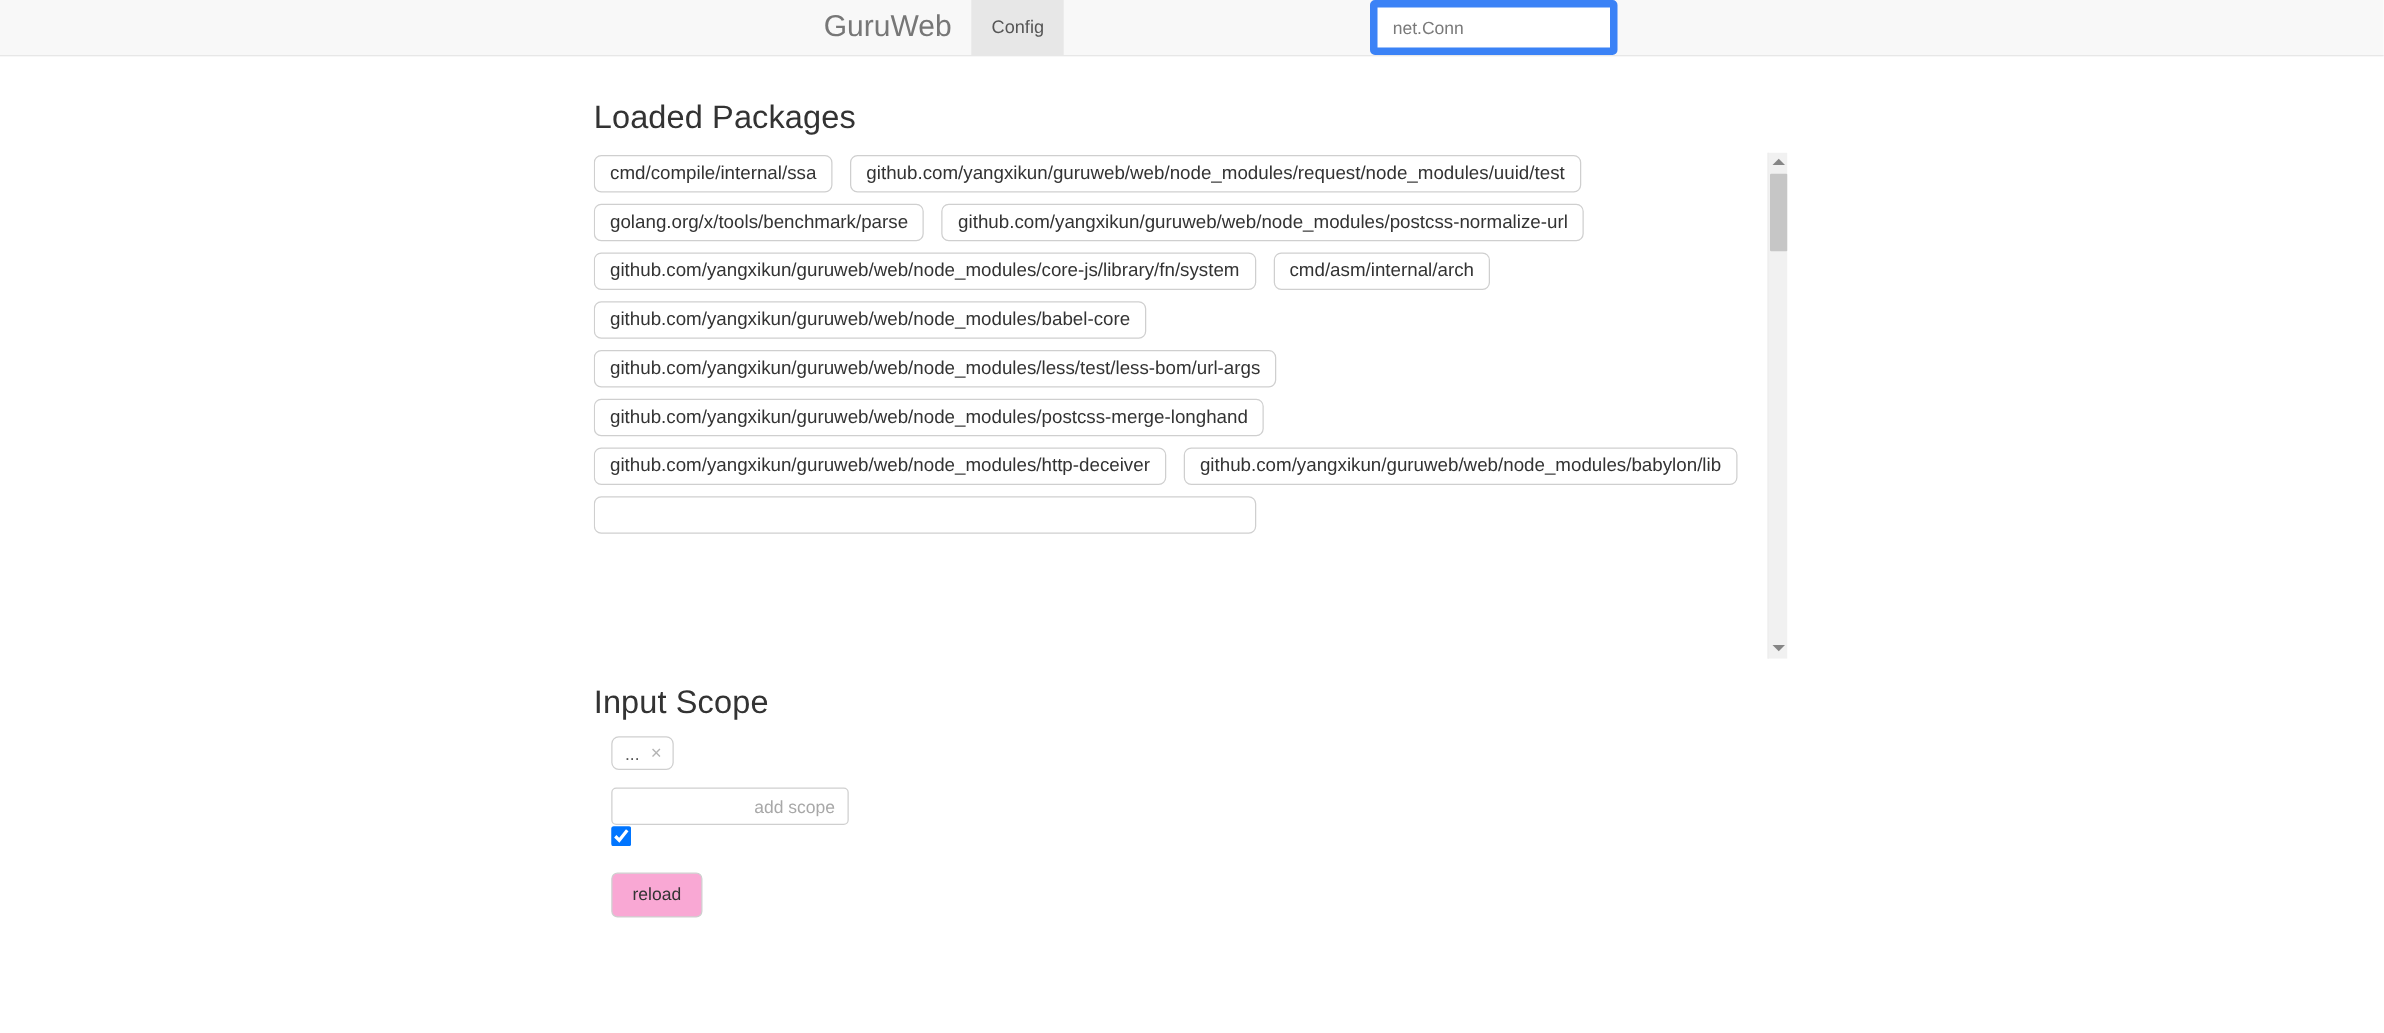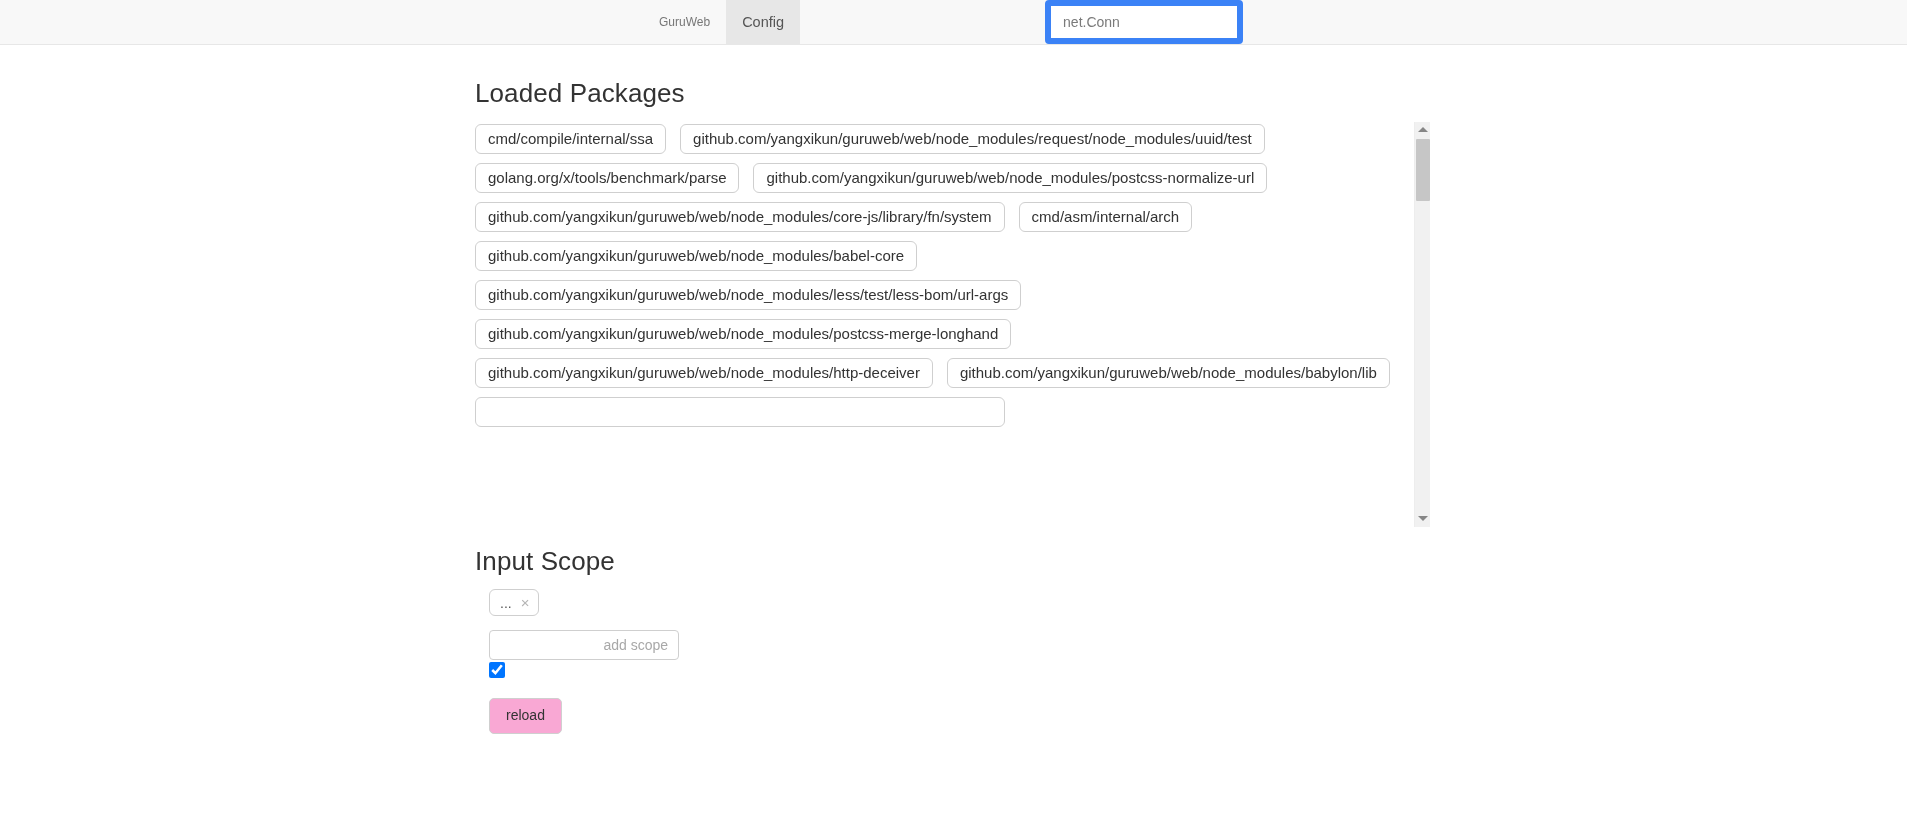--- a/index.html
+++ b/index.html
@@ -26,21 +26,21 @@
   }
   .nav-inner {
     display: flex;
     align-items: stretch;
     margin-left: 645px;
   }
   .brand {
     display: flex;
     align-items: center;
     padding: 0 16px 0 14px;
-    font-size: 12px;
+    font-size: 24px;
     color: #777777;
     line-height: 1;
     text-decoration: none;
     white-space: nowrap;
   }
   .nav-tab {
     display: flex;
     align-items: center;
     padding: 16px 16px;
     font-size: 14.5px;

